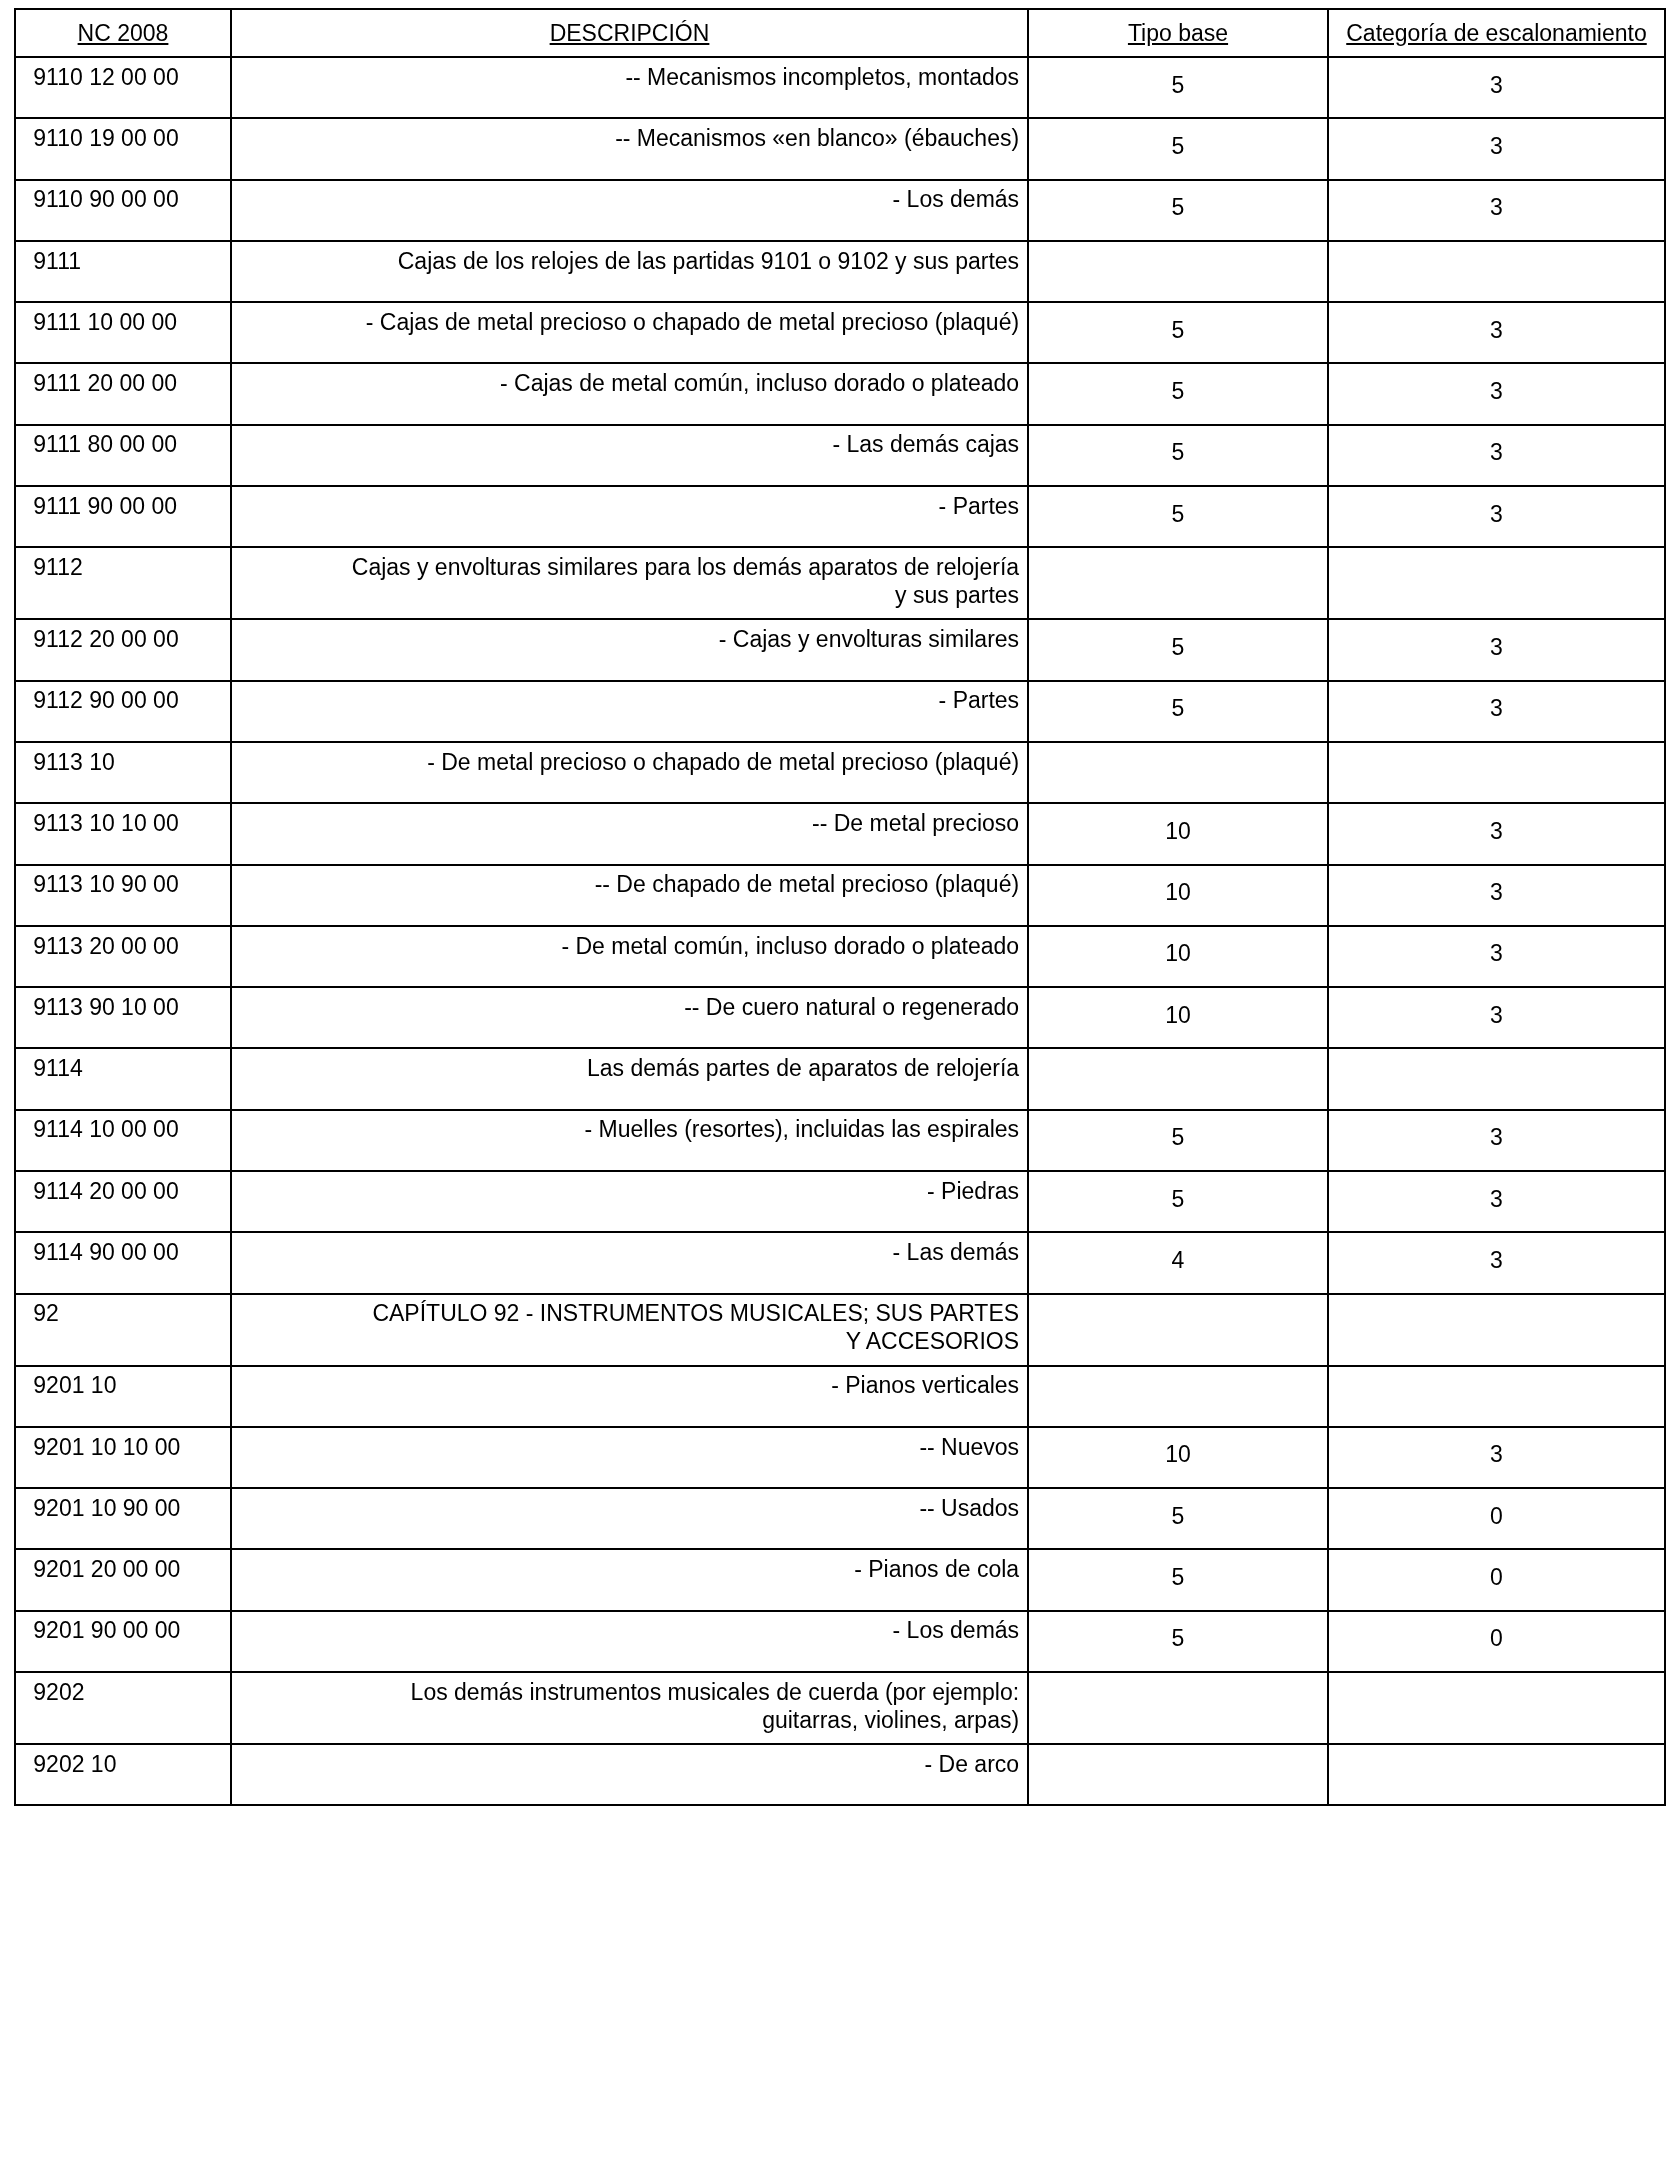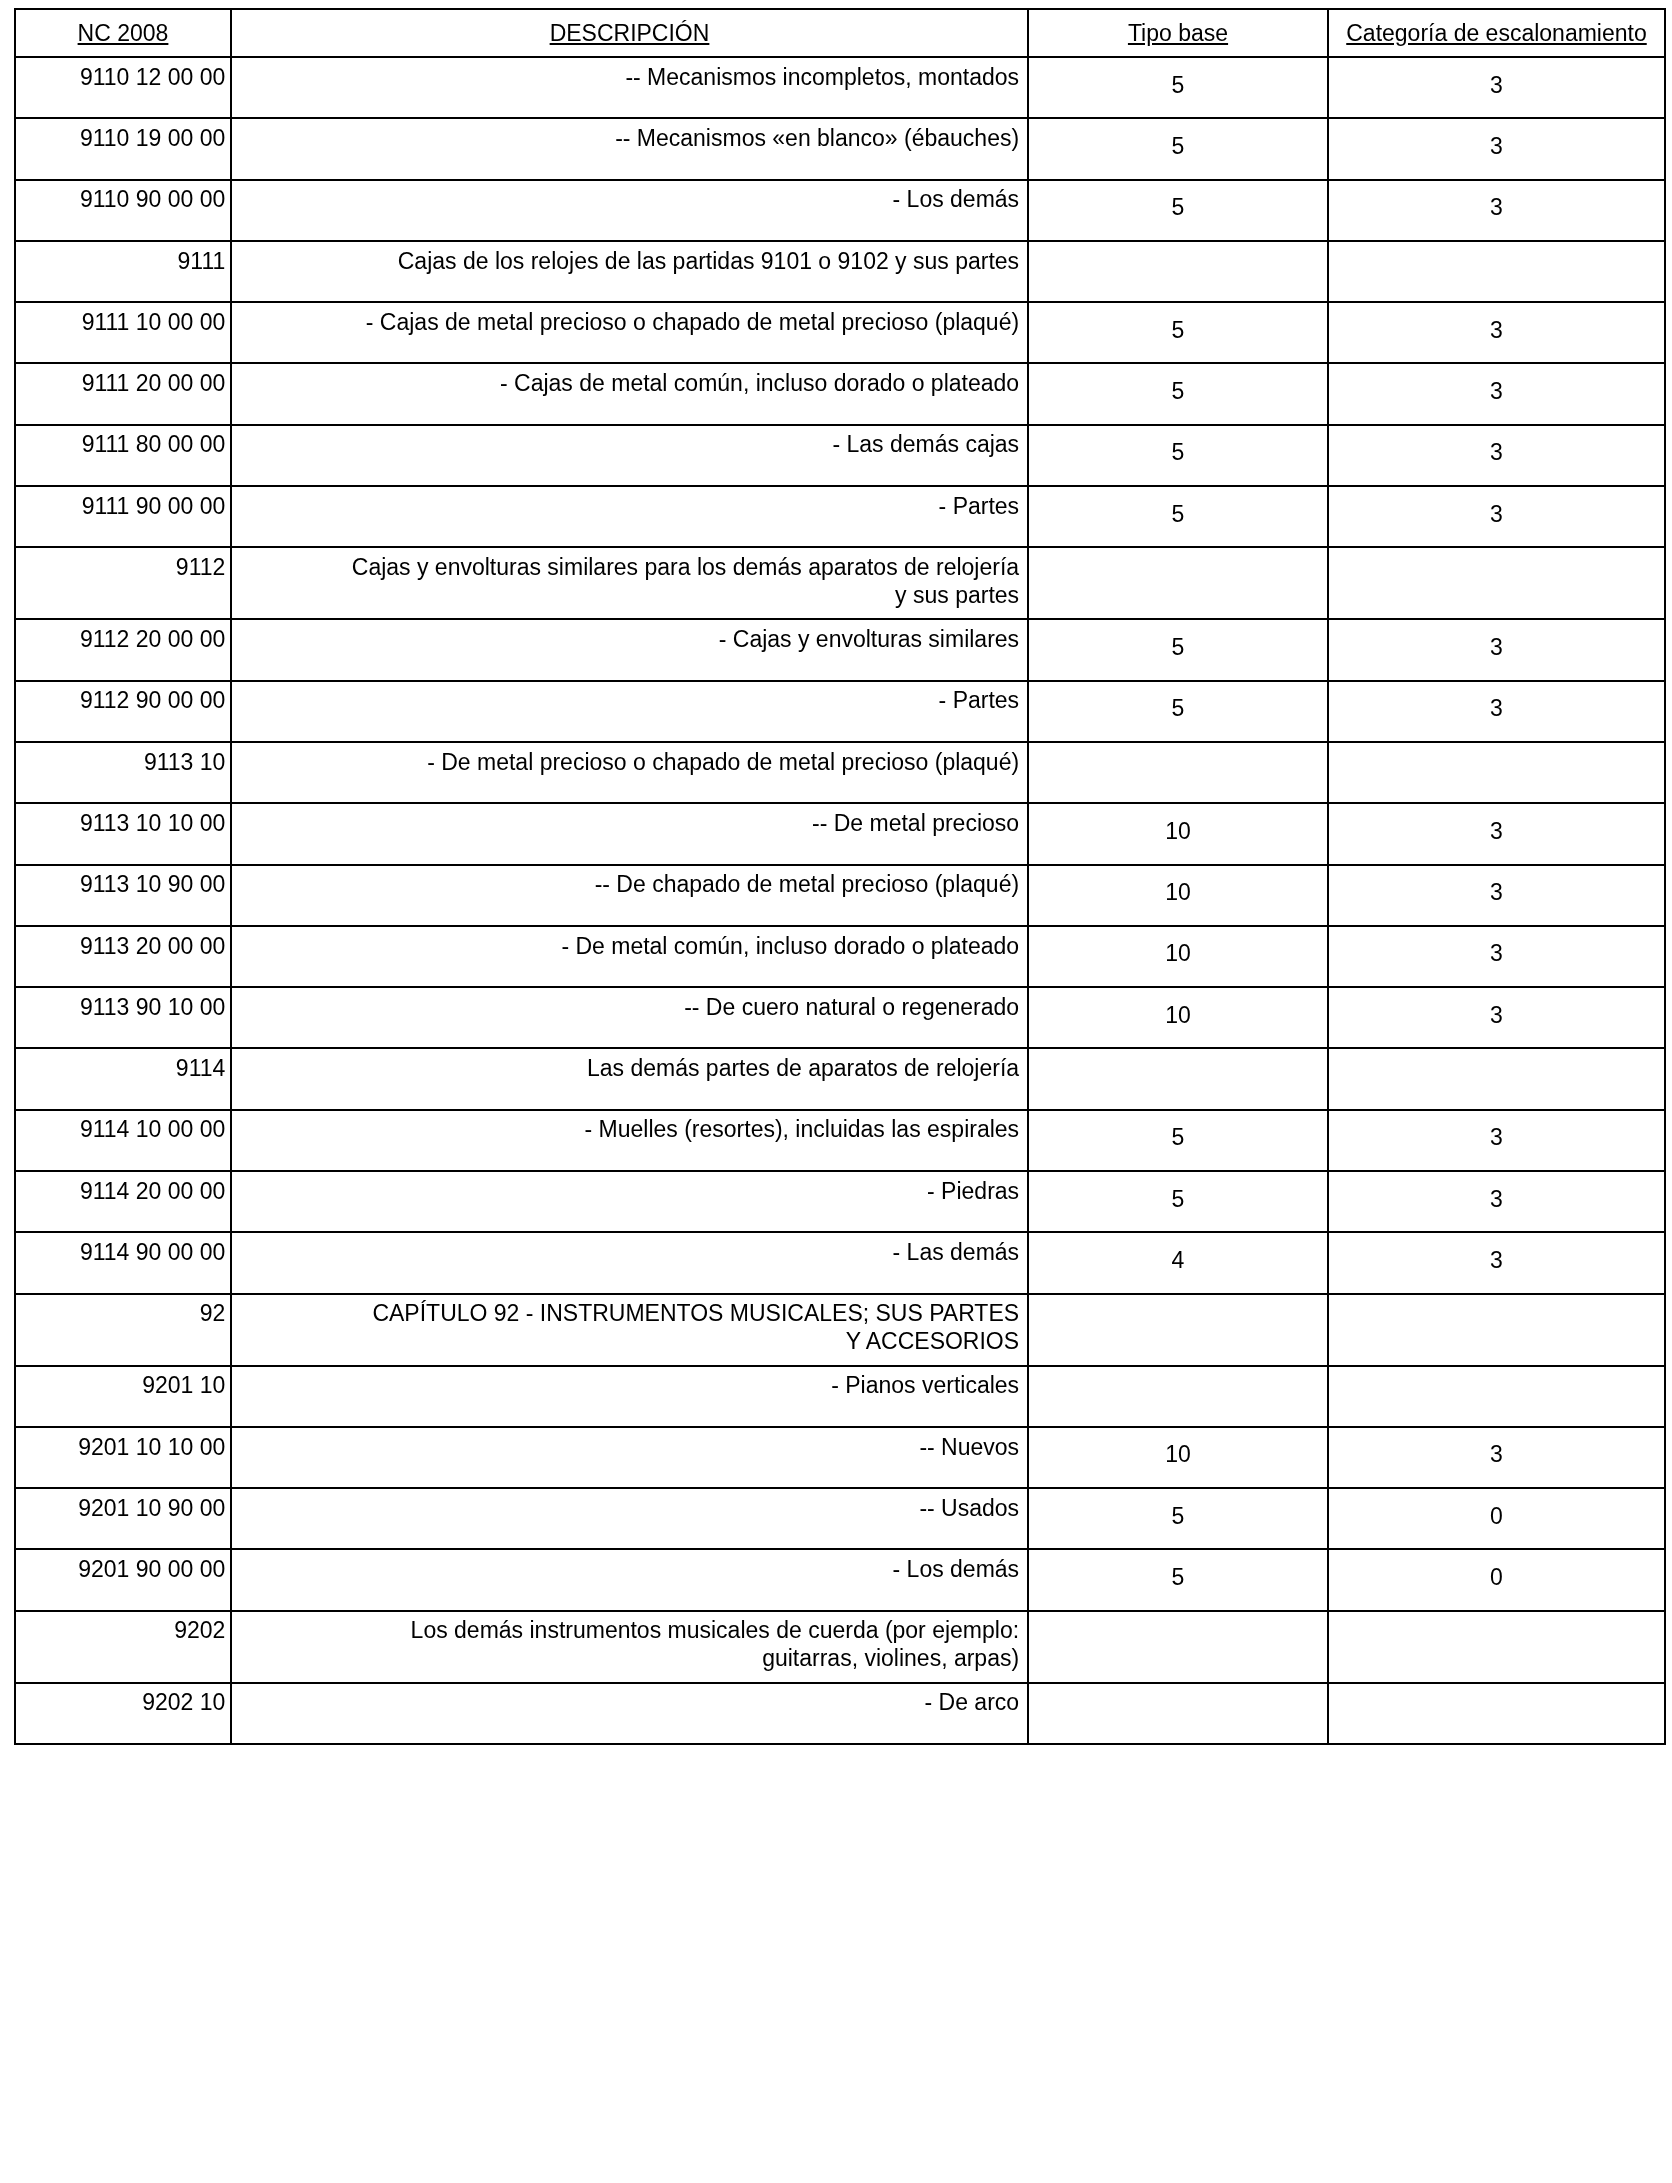--- a/index.html
+++ b/index.html
@@ -33,21 +33,21 @@
   th {
     height: 43px;
     text-align: center;
     vertical-align: middle;
     padding: 1.6px 3.1px;
     text-decoration: underline;
   }
   td { height: 42px; }
   td.code {
     padding: 4.7px 4.7px 9.4px 17.3px;
-    text-align: right;
+    text-align: left;
     white-space: nowrap;
     margin-top: 32px;
   }
   td.desc {
     padding: 4.7px 7.9px 9.4px 55px;
     text-indent: -36px;
     text-align: right;
     white-space: pre-wrap;
     border-radius: 8px;
   }
@@ -215,20 +215,26 @@
         <td class="num">10</td>
         <td class="num">3</td>
       </tr>
       <tr>
         <td class="code">9201 10 90 00</td>
         <td class="desc">-- Usados</td>
         <td class="num">5</td>
         <td class="num">0</td>
       </tr>
       <tr>
+        <td class="code">9201 20 00 00</td>
+        <td class="desc">- Pianos de cola</td>
+        <td class="num">5</td>
+        <td class="num">0</td>
+      </tr>
+      <tr>
         <td class="code">9201 90 00 00</td>
         <td class="desc">- Los demás</td>
         <td class="num">5</td>
         <td class="num">0</td>
       </tr>
       <tr>
         <td class="code">9202</td>
         <td class="desc">Los demás instrumentos musicales de cuerda (por ejemplo:
 guitarras, violines, arpas)</td>
         <td class="num"></td>

